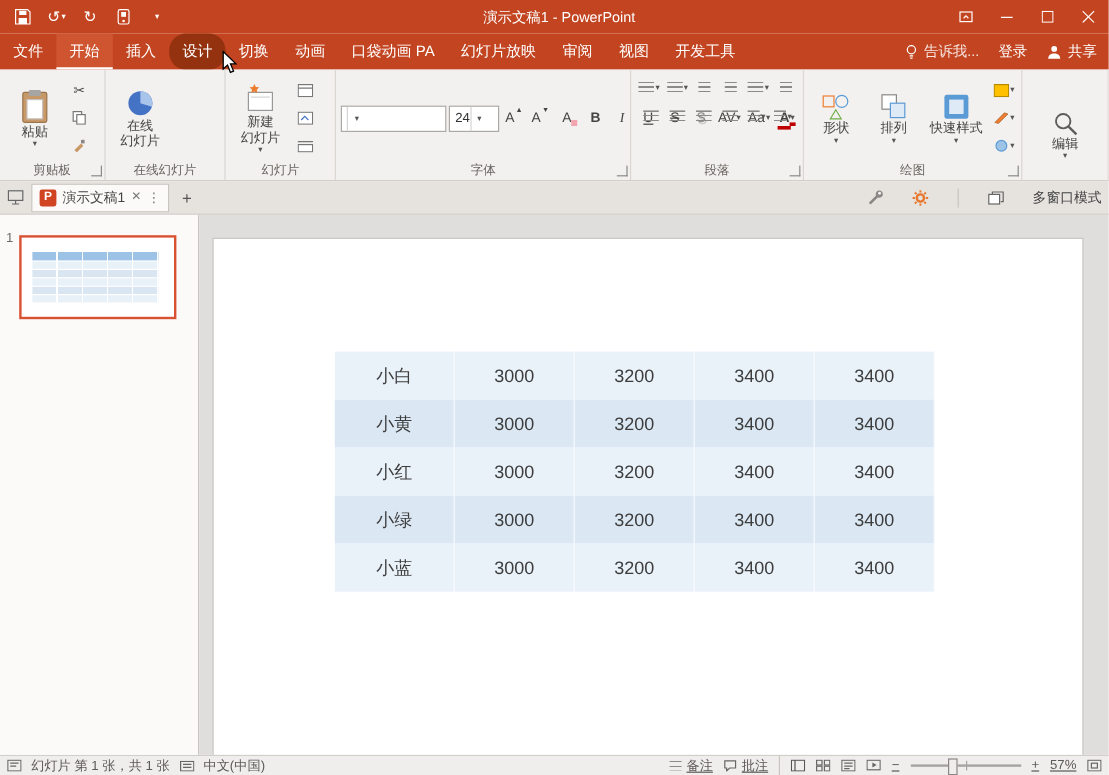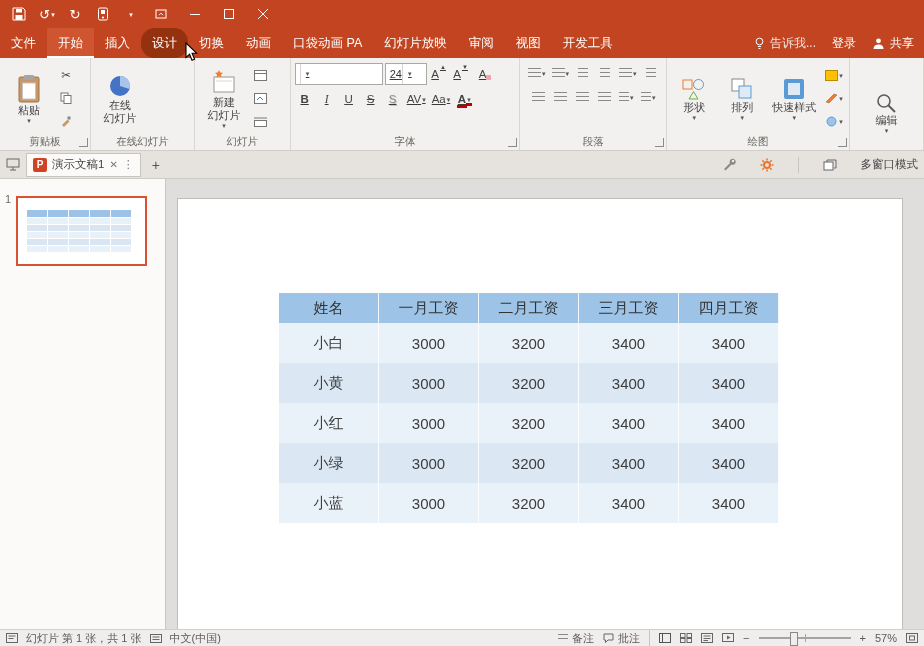--- a/index.html
+++ b/index.html
@@ -35,21 +35,21 @@
           white-space:nowrap;}
   .launcher{position:absolute;right:2px;bottom:3px;width:8px;height:8px;
             border-left:1px solid #8a8a8a;border-top:1px solid #8a8a8a;transform:rotate(180deg);}
   .bigbtn{width:50px;display:flex;flex-direction:column;align-items:flex-start;align-items:center;
           font-size:11px;line-height:13px;color:#444;padding-top:3px;}
   .bigbtn .bl{text-align:center;}
   .minicol{display:flex;flex-direction:column;justify-content:flex-start;gap:3px;padding-top:4px;}
   .sbtn{min-width:20px;height:20px;font-size:11.5px;color:#444;gap:1px;padding:0 2px;}
   .caret{font-size:7px;line-height:7px;color:#555;}
 
-  .g-font{width:237px;flex-direction:column;gap:4px;padding-top:5px;text-decoration:underline;}
+  .g-font{width:237px;flex-direction:row;gap:4px;padding-top:5px;}
   .frow{display:flex;align-items:center;gap:2px;}
   .combo{height:20px;background:#fff;border:1px solid #ABA9A6;display:flex;align-items:center;
          font-size:11px;padding:0 0 0 4px;color:#333;}
   .combo .carr{width:14px;height:100%;display:flex;align-items:center;justify-content:center;
                border-left:1px solid #D6D4D2;color:#555;font-size:7px;}
   .cname{width:82px;}.csize{width:36px;}
   .fbold span{font-weight:bold;}
   .fital span{font-style:italic;font-family:"Liberation Serif",serif;}
   .fund span{text-decoration:underline;}
   .fstrike span{text-decoration:line-through;}
@@ -104,21 +104,21 @@
   .t-row.head{height:30px;}
   .t-cell{width:100px;display:flex;align-items:center;justify-content:center;
           font-size:15px;color:#3d3d3d;border-right:1px solid rgba(255,255,255,.85);}
   .t-row.head .t-cell{background:#9DC3E6;color:#323232;}
   .t-row.odd .t-cell{background:#E9F1F9;}
   .t-row.even .t-cell{background:#DBE8F4;}
 
   
   .statusbar{height:16px;background:#F0EEEC;border-top:1px solid #D2CEC9;display:flex;
              align-items:center;font-size:11px;color:#5c5a58;padding:0 6px;gap:8px;flex:0 0 16px;}
-  .sb-right{margin-left:auto;display:flex;align-items:center;gap:9px;}
+  .sb-right{margin-left:auto;display:flex;align-items:center;gap:9px;text-decoration:underline;}
   .sb-item{display:flex;align-items:center;gap:4px;font-size:11px;color:#5c5a58;}
   .ztrack{width:92px;height:2px;background:#A6A4A2;position:relative;}
   .ztrack::after{content:"";position:absolute;left:50%;top:-3px;width:1px;height:8px;background:#A6A4A2;}
   .zthumb{position:absolute;left:34%;top:-5px;width:6px;height:12px;background:#F0EEEC;border:1px solid #8A8886;}
 
   .cursor{position:absolute;left:185px;top:42px;z-index:99;pointer-events:none;}
 </style>
 </head>
 <body>
 
@@ -144,20 +144,21 @@
         <svg width="14" height="14" viewBox="0 0 14 14">
             <rect x="2.5" y="1" width="9" height="12" rx="1.5" fill="none" stroke="#fff"></rect>
             <rect x="5" y="3" width="4" height="4" fill="#fff"></rect>
             <circle cx="7" cy="10.5" r="1.1" fill="#fff"></circle>
           </svg>
       </button>
       <button class="qbtn">
         <span class="tiny-caret">▾</span>
       </button>
     </div>
+    <div class="win-title">演示文稿1 - PowerPoint</div>
     <div class="wincontrols">
       <button class="wbtn">
         <svg width="12" height="12" viewBox="0 0 12 12">
             <rect x="1" y="2" width="10" height="8" fill="none" stroke="#fff"></rect>
             <path d="M4 7.2l2-2 2 2" fill="none" stroke="#fff"></path>
           </svg>
       </button>
       <button class="wbtn">
         <svg width="10" height="10" viewBox="0 0 10 10">
             <line x1="0" y1="5.5" x2="10" y2="5.5" stroke="#fff"></line>
@@ -508,27 +509,20 @@
           <div class="mt-r"></div>
           <div class="mt-r alt"></div>
           <div class="mt-r"></div>
         </div>
       </div>
     </aside>
 
     <div class="canvas">
       <div class="slide">
         <div class="ptable">
-          <div class="t-row head">
-            <div class="t-cell">姓名</div>
-            <div class="t-cell">一月工资</div>
-            <div class="t-cell">二月工资</div>
-            <div class="t-cell">三月工资</div>
-            <div class="t-cell">四月工资</div>
-          </div>
           <div class="t-row odd">
             <div class="t-cell">小白</div>
             <div class="t-cell">3000</div>
             <div class="t-cell">3200</div>
             <div class="t-cell">3400</div>
             <div class="t-cell">3400</div>
           </div>
           <div class="t-row even">
             <div class="t-cell">小黄</div>
             <div class="t-cell">3000</div>

